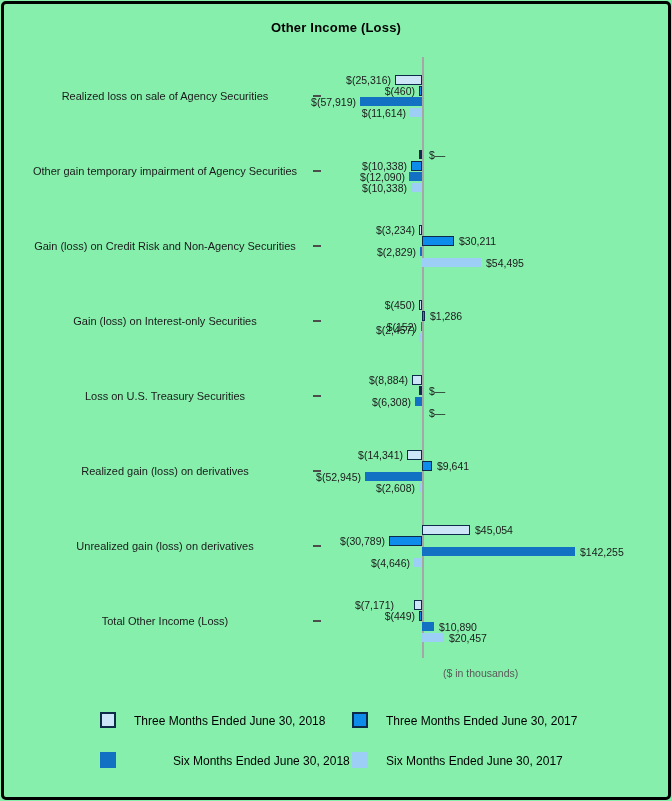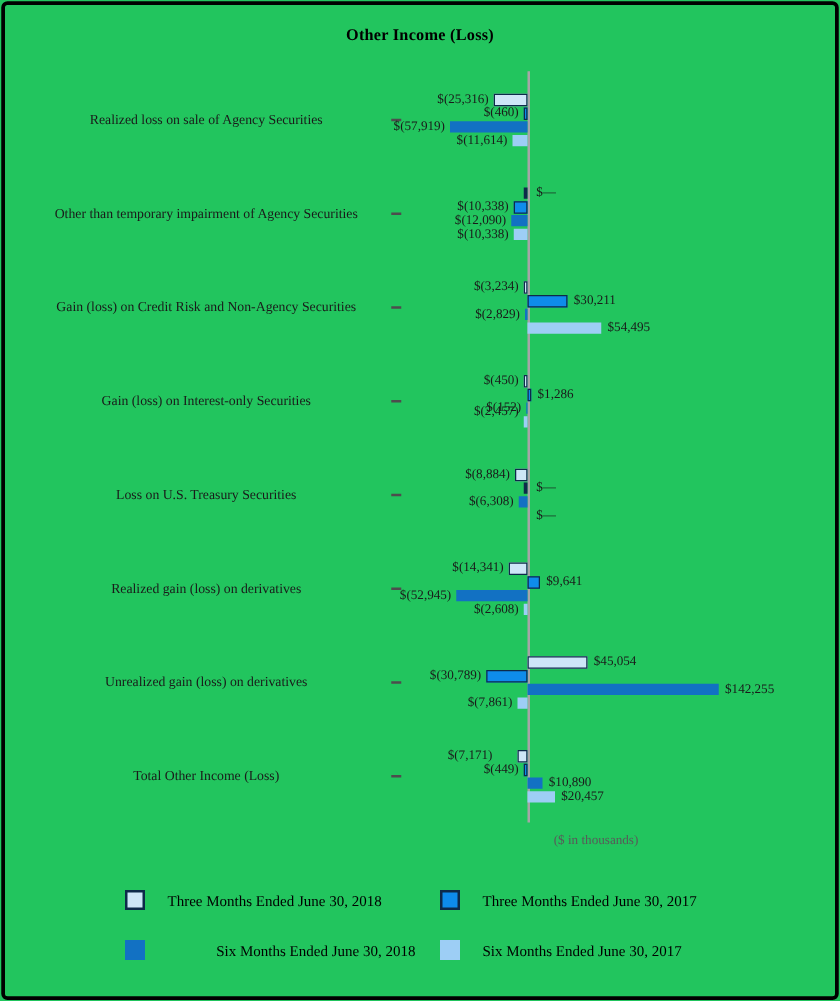--- a/index.html
+++ b/index.html
@@ -1,20 +1,20 @@
 <!DOCTYPE html>
 <html><head>
 <meta charset="utf-8">
 <style>
   html,body{margin:0;padding:0;background:#ffffff;}
   .canvas{
     position:relative;
     width:672px;height:801px;
-    background:#22c55e;
-    font-family:Liberation Serif, serif;
+    background:#86efac;
+    font-family:Liberation Sans, sans-serif;
     overflow:hidden;
     box-sizing:border-box;
   }
   .frame{
     position:absolute;inset:1px;
     border:3px solid #000000;
     border-radius:5px;
     pointer-events:none;
   }
   .chart-title{
@@ -65,21 +65,21 @@
       <div class="cat-label" style="top: 89px;">Realized loss on sale of Agency Securities</div>
       <div class="cat-tick" style="left: 313px; top: 95px;"></div>
       <div class="bar bordered" style="left: 395px; top: 74.5px; width: 27px; height: 10px; background: rgb(205, 230, 247); border-color: rgb(13, 42, 74);"></div>
       <div class="val-label neg" style="left: 301px; top: 73.5px; width: 90px;">$(25,316)</div>
       <div class="bar bordered" style="left: 419px; top: 85.5px; width: 3px; height: 10px; background: rgb(14, 140, 235); border-color: rgb(13, 42, 74);"></div>
       <div class="val-label neg" style="left: 325px; top: 84.5px; width: 90px;">$(460)</div>
       <div class="bar" style="left: 360px; top: 97px; width: 62px; height: 9px; background: rgb(18, 113, 195);"></div>
       <div class="val-label neg" style="left: 266px; top: 95.5px; width: 90px;">$(57,919)</div>
       <div class="bar" style="left: 410px; top: 108px; width: 12px; height: 9px; background: rgb(157, 206, 245);"></div>
       <div class="val-label neg" style="left: 316px; top: 106.5px; width: 90px;">$(11,614)</div>
-      <div class="cat-label" style="top: 164px;">Other than temporary impairment of Agency Securities</div>
+      <div class="cat-label" style="top: 164px;">Other gain temporary impairment of Agency Securities</div>
       <div class="cat-tick" style="left: 313px; top: 170px;"></div>
       <div class="zero-tick" style="left: 419px; top: 149.5px; background: rgb(13, 42, 74);"></div>
       <div class="val-label pos" style="left: 429px; top: 148.5px;">$—</div>
       <div class="bar bordered" style="left: 411px; top: 160.5px; width: 11px; height: 10px; background: rgb(14, 140, 235); border-color: rgb(13, 42, 74);"></div>
       <div class="val-label neg" style="left: 317px; top: 159.5px; width: 90px;">$(10,338)</div>
       <div class="bar" style="left: 409px; top: 172px; width: 13px; height: 9px; background: rgb(18, 113, 195);"></div>
       <div class="val-label neg" style="left: 315px; top: 170.5px; width: 90px;">$(12,090)</div>
       <div class="bar" style="left: 411px; top: 183px; width: 11px; height: 9px; background: rgb(157, 206, 245);"></div>
       <div class="val-label neg" style="left: 317px; top: 181.5px; width: 90px;">$(10,338)</div>
       <div class="cat-label" style="top: 239px;">Gain (loss) on Credit Risk and Non-Agency Securities</div>
@@ -123,21 +123,21 @@
       <div class="val-label neg" style="left: 325px; top: 481.5px; width: 90px;">$(2,608)</div>
       <div class="cat-label" style="top: 539px;">Unrealized gain (loss) on derivatives</div>
       <div class="cat-tick" style="left: 313px; top: 545px;"></div>
       <div class="bar bordered" style="left: 422px; top: 524.5px; width: 48px; height: 10px; background: rgb(205, 230, 247); border-color: rgb(13, 42, 74);"></div>
       <div class="val-label pos" style="left: 475px; top: 523.5px;">$45,054</div>
       <div class="bar bordered" style="left: 389px; top: 535.5px; width: 33px; height: 10px; background: rgb(14, 140, 235); border-color: rgb(13, 42, 74);"></div>
       <div class="val-label neg" style="left: 295px; top: 534.5px; width: 90px;">$(30,789)</div>
       <div class="bar" style="left: 422px; top: 547px; width: 153px; height: 9px; background: rgb(18, 113, 195);"></div>
       <div class="val-label pos" style="left: 580px; top: 545.5px;">$142,255</div>
       <div class="bar" style="left: 414px; top: 558px; width: 8px; height: 9px; background: rgb(157, 206, 245);"></div>
-      <div class="val-label neg" style="left: 320px; top: 556.5px; width: 90px;">$(7,861)</div>
+      <div class="val-label neg" style="left: 320px; top: 556.5px; width: 90px;">$(4,646)</div>
       <div class="cat-label" style="top: 614px;">Total Other Income (Loss)</div>
       <div class="cat-tick" style="left: 313px; top: 620px;"></div>
       <div class="bar bordered" style="left: 414px; top: 599.5px; width: 8px; height: 10px; background: rgb(205, 230, 247); border-color: rgb(13, 42, 74);"></div>
       <div class="val-label neg" style="left: 304px; top: 598.5px; width: 90px;">$(7,171)</div>
       <div class="bar bordered" style="left: 419px; top: 610.5px; width: 3px; height: 10px; background: rgb(14, 140, 235); border-color: rgb(13, 42, 74);"></div>
       <div class="val-label neg" style="left: 325px; top: 609.5px; width: 90px;">$(449)</div>
       <div class="bar" style="left: 422px; top: 622px; width: 12px; height: 9px; background: rgb(18, 113, 195);"></div>
       <div class="val-label pos" style="left: 439px; top: 620.5px;">$10,890</div>
       <div class="bar" style="left: 422px; top: 633px; width: 22px; height: 9px; background: rgb(157, 206, 245);"></div>
       <div class="val-label pos" style="left: 449px; top: 631.5px;">$20,457</div>

